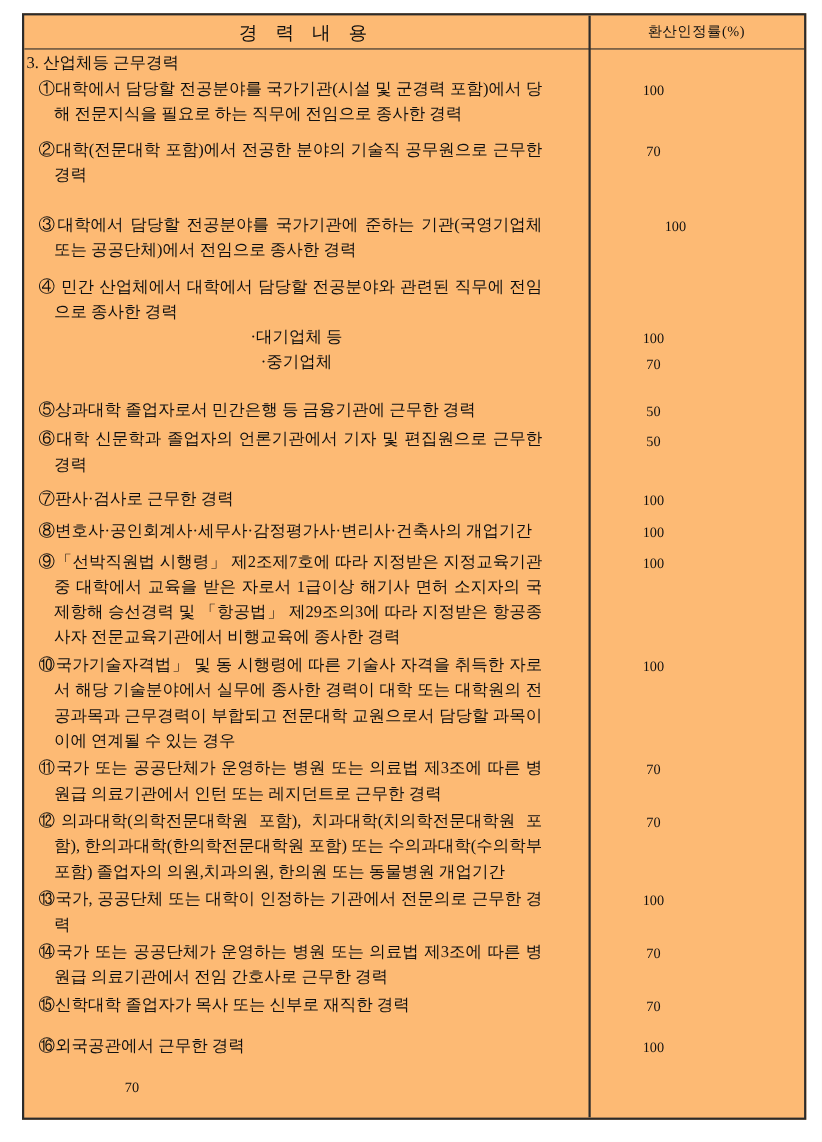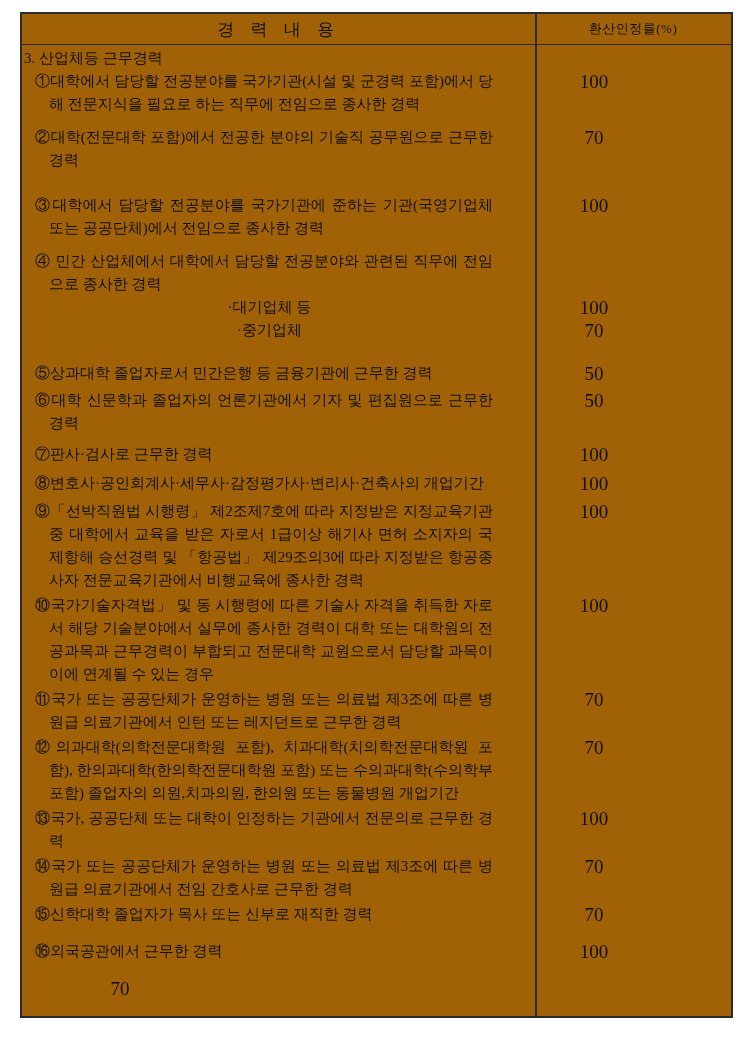--- a/index.html
+++ b/index.html
@@ -19,21 +19,21 @@
     background: #ffffff;
   }
   .career-table {
     position: absolute;
     left: 20px;
     top: 12px;
     width: 713px;
     height: 1006px;
     border: 2px solid #2b2b2b;
     box-sizing: border-box;
-    background: #a16207;
+    background: #fdba74;
     overflow: hidden;
   }
   .vline {
     position: absolute;
     top: 0;
     bottom: 0;
     left: 513px;
     width: 1.5px;
     background: #2b2b2b;
     z-index: 2;
@@ -83,21 +83,21 @@
   }
   .cell.text.subitem {
     padding-left: 24px;
     text-indent: 0;
     text-align: center;
   }
   .cell.rate {
     width: 196px;
     box-sizing: border-box;
     text-align: center;
-    font-size: 19px;
+    font-size: 13px;
   }
 </style>
 </head>
 <body>
 
 <div class="page">
   <div class="career-table">
     <div class="vline"></div>
     <div class="thead">
       <div class="th content">경 력 내 용</div>
@@ -107,21 +107,21 @@
       <div class="section-title">3. 산업체등 근무경력</div>
 
     <div class="row" style="margin-top: 0px;">
           <div class="cell text item">①대학에서 담당할 전공분야를 국가기관(시설 및 군경력 포함)에서 당해 전문지식을 필요로 하는 직무에 전임으로 종사한 경력</div>
           <div class="cell rate">100</div>
         </div>
         <div class="row" style="margin-top: 10px;">
           <div class="cell text item">②대학(전문대학 포함)에서 전공한 분야의 기술직 공무원으로 근무한 경력</div>
           <div class="cell rate">70</div>
         </div>
-        <div class="row" style="margin-top: 22px;">
+        <div class="row" style="margin-top: 22px; gap: 20px;">
           <div class="cell text item">③대학에서 담당할 전공분야를 국가기관에 준하는 기관(국영기업체 또는 공공단체)에서 전임으로 종사한 경력</div>
           <div class="cell rate">100</div>
         </div>
         <div class="row" style="margin-top: 10px;">
           <div class="cell text item">④ 민간 산업체에서 대학에서 담당할 전공분야와 관련된 직무에 전임으로 종사한 경력</div>
           <div class="cell rate"></div>
         </div>
         <div class="row">
           <div class="cell text subitem">·대기업체 등</div>
           <div class="cell rate">100</div>

